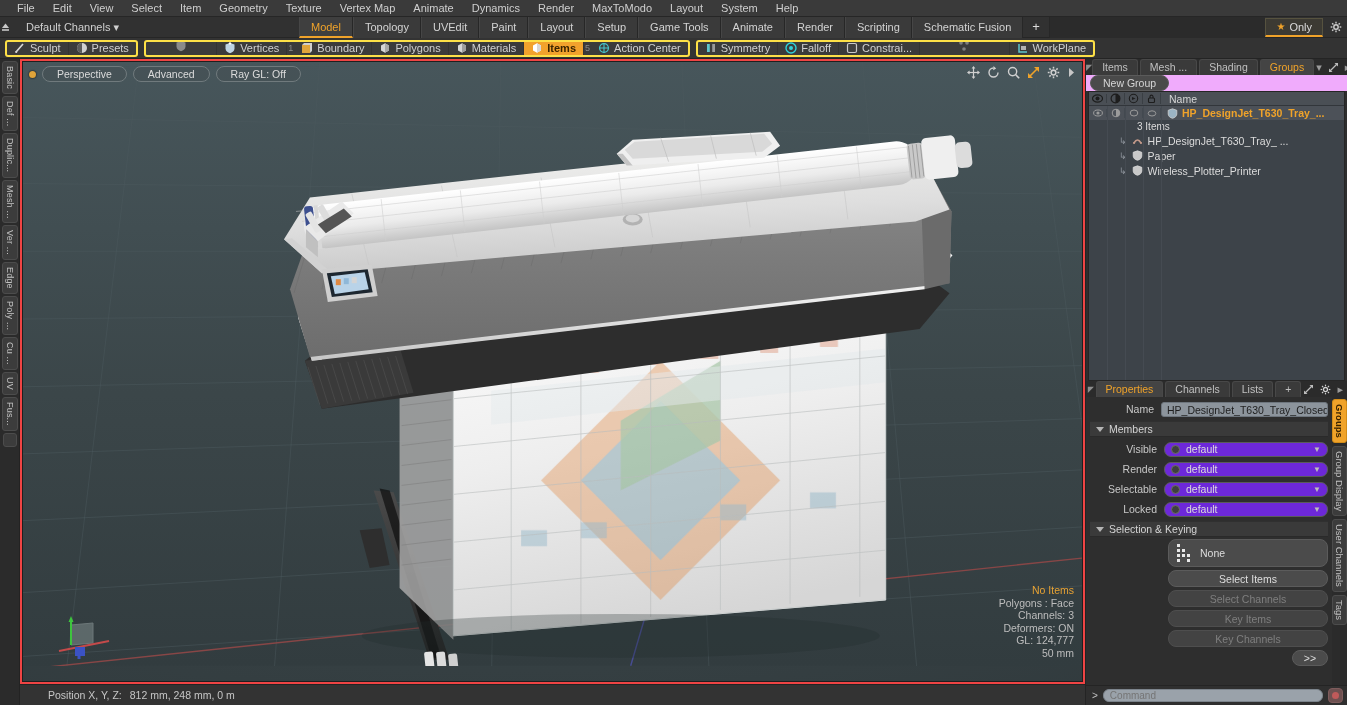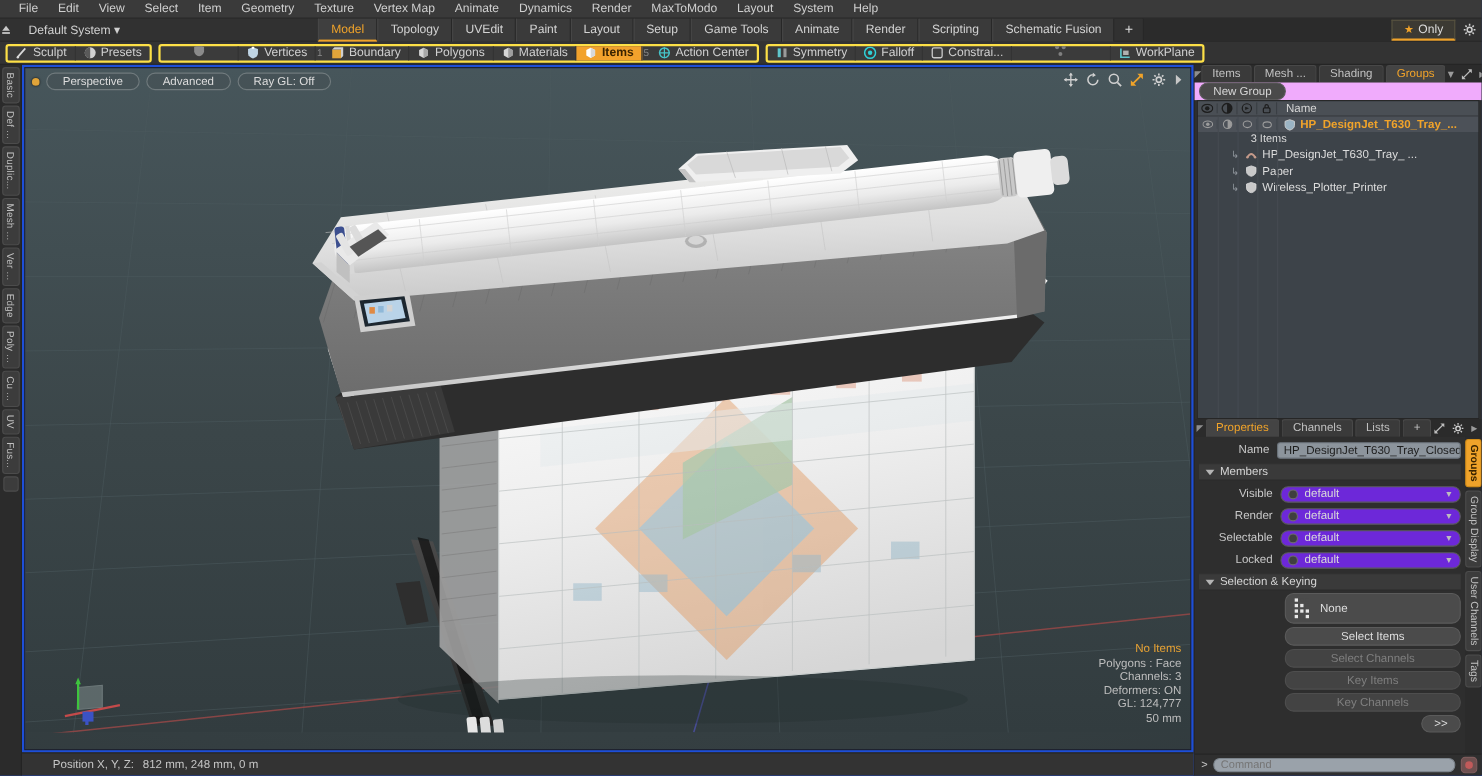--- a/index.html
+++ b/index.html
@@ -57,21 +57,21 @@
   .vtabs-left{ width:20px; flex:0 0 20px; background:#2b2b2b; display:flex; flex-direction:column;
                align-items:center; padding-top:2px; border-right:1px solid #232323;}
   .vtab{ writing-mode:vertical-rl; text-orientation:mixed;
          background:#3c3c3c; border:1px solid #4c4c4c; border-radius:3px;
          color:#c2c2c2; font-size:9px; padding:4px 2px; margin-bottom:2px; letter-spacing:.2px;
          white-space:nowrap; cursor:default; }
   .vtab.sq{ width:14px; height:14px; padding:0; }
   .vtabs-left .spacer{ flex:1 1 auto; }
 
   
-  .viewwrap{ flex:1 1 auto; position:relative; min-width:0; display:flex; flex-direction:column; background:#1d4ed8;}
+  .viewwrap{ flex:1 1 auto; position:relative; min-width:0; display:flex; flex-direction:column; background:#ef4444;}
   .viewport{ position:relative; flex:1 1 auto; overflow:hidden;
              background:
                radial-gradient(ellipse 120% 90% at 45% 35%, #46555a 0%, #3a4548 45%, #2f383b 100%);
              margin:2px; border:1px solid #1f1f1f; }
   .vp-head{ position:absolute; top:4px; left:6px; display:flex; align-items:center; gap:6px; z-index:6;}
   .vdot{ width:7px;height:7px;border-radius:50%;background:#e0a43a; box-shadow:0 0 2px #000;}
   .vpill{ padding:1px 14px; border:1px solid #707a7d; border-radius:9px; background:rgba(70,80,84,.55);
           color:#dcdcdc; font-size:10.5px; white-space:nowrap; }
   .vp-icons{ position:absolute; top:4px; right:6px; display:flex; align-items:center; gap:7px; z-index:6;}
 
@@ -184,21 +184,21 @@
     <div class="mi">Help</div>
   </div>
 
   <div class="layoutbar">
     <div class="lock">
       <svg width="11" height="11" viewBox="0 0 11 11">
           <path d="M5.5 1.5 L9 6 H2 Z" fill="#c8c8c8"></path>
           <rect x="2" y="7.2" width="7" height="1.6" fill="#c8c8c8"></rect>
         </svg>
     </div>
-    <div class="deflayout">Default System ▾</div>
+    <div class="deflayout">Default Channels ▾</div>
     <div class="tabspace"></div>
     <div class="laytabs">
       <div class="laytab active">Model</div>
       <div class="laytab">Topology</div>
       <div class="laytab">UVEdit</div>
       <div class="laytab">Paint</div>
       <div class="laytab">Layout</div>
       <div class="laytab">Setup</div>
       <div class="laytab">Game Tools</div>
       <div class="laytab">Animate</div>

